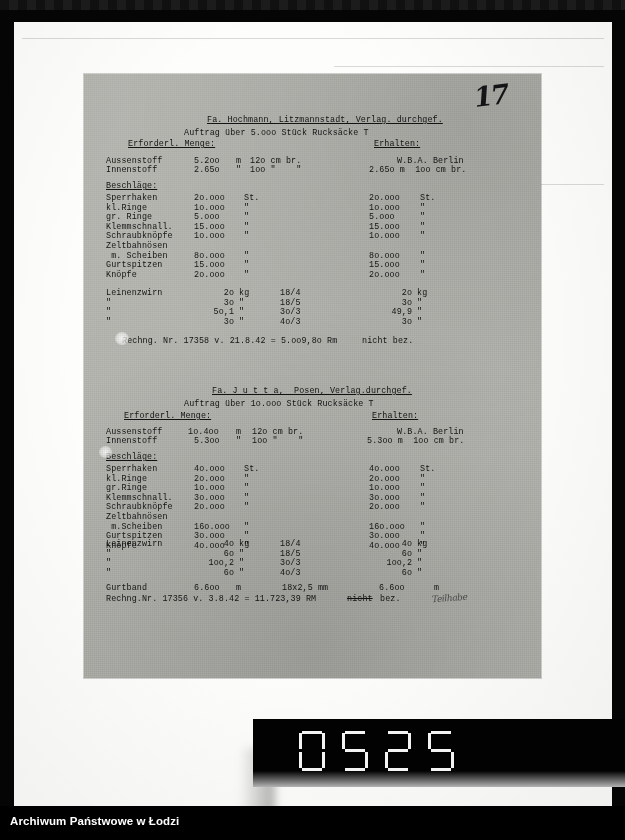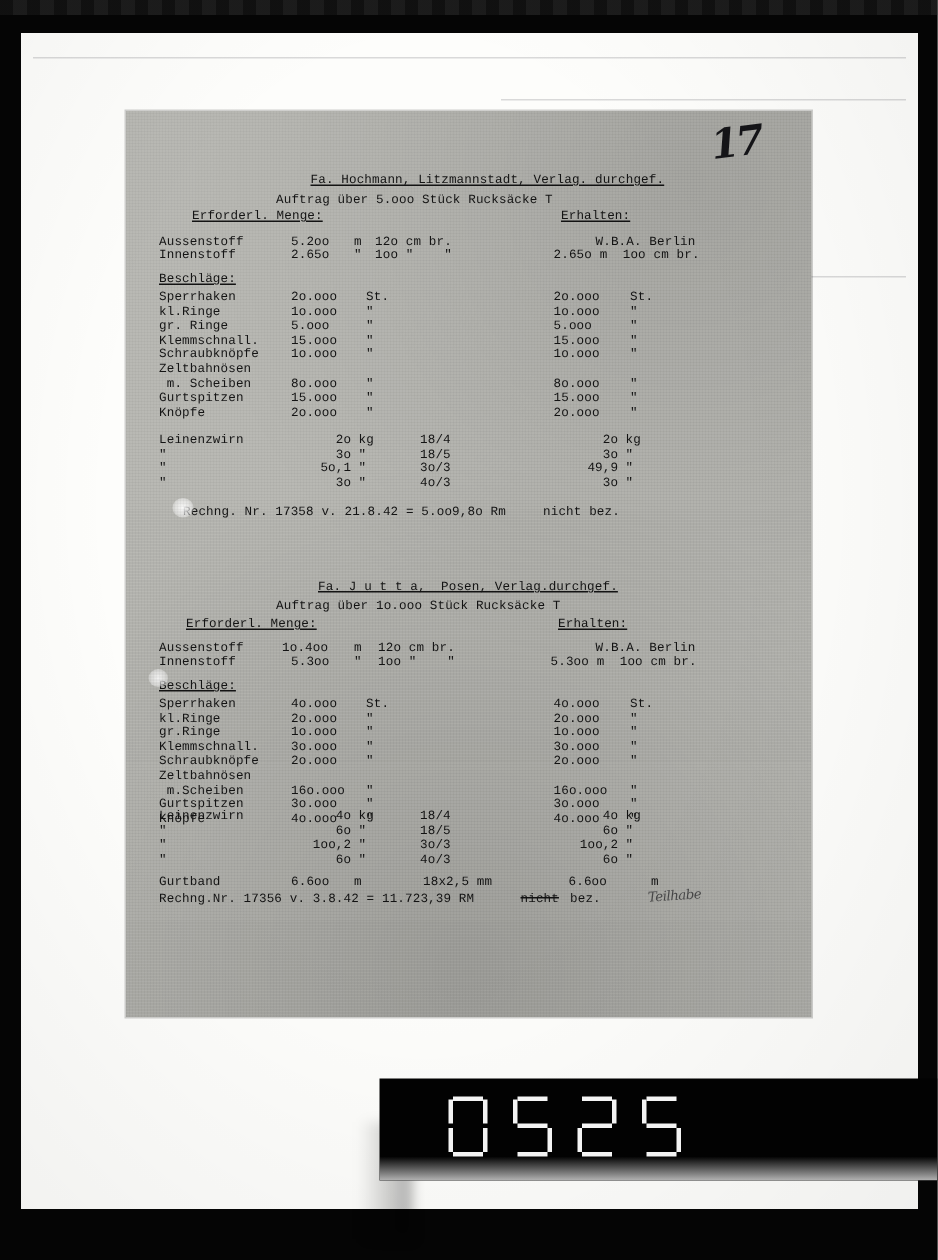--- a/index.html
+++ b/index.html
@@ -358,13 +358,16 @@
           <i class="v b off"></i>
           <i class="v c"></i>
           <i class="h d"></i>
           <i class="v e off"></i>
           <i class="v f"></i>
           <i class="h g"></i>
         </div>
       </div>
   </div>
 
+  <div id="footer">
+    <div id="footer-text">Archiwum Państwowe w Łodzi</div>
+  </div>
 </div>
 
 </body></html>

